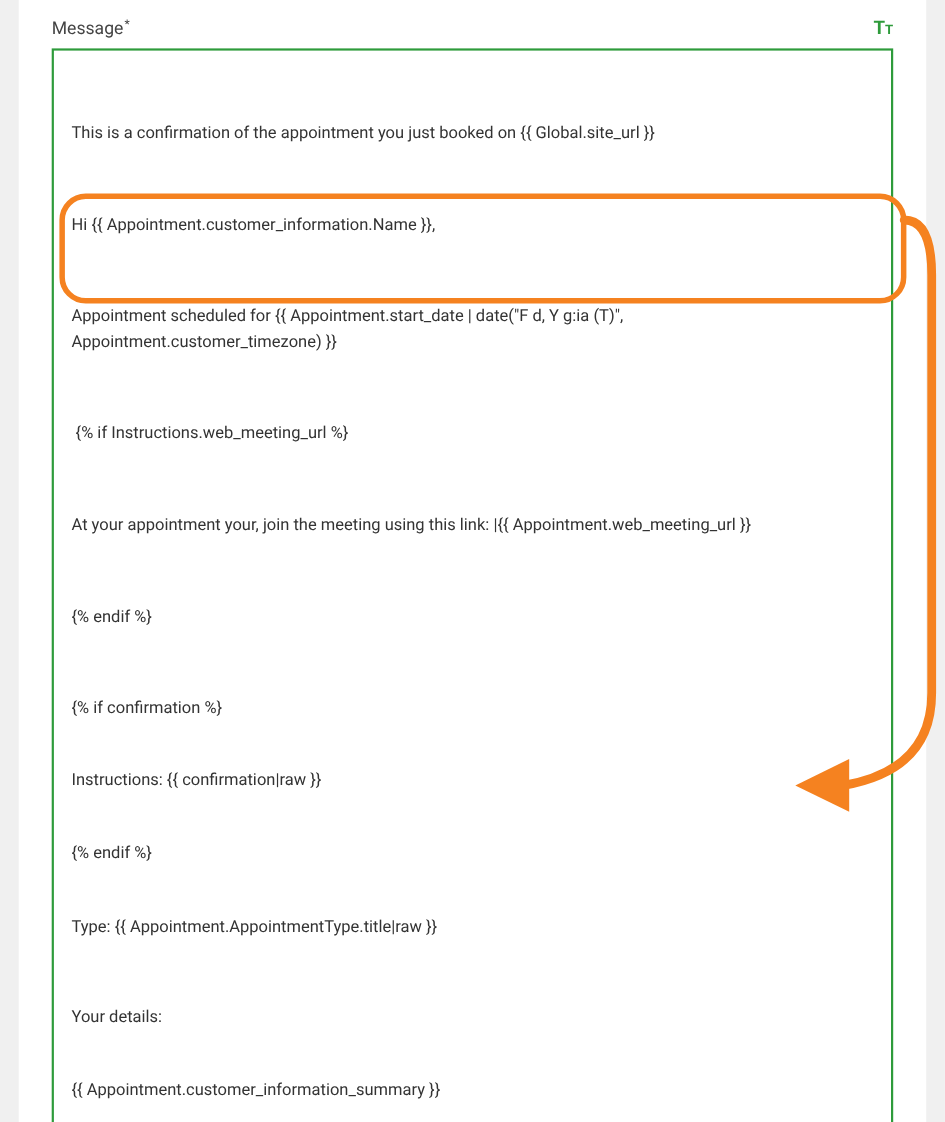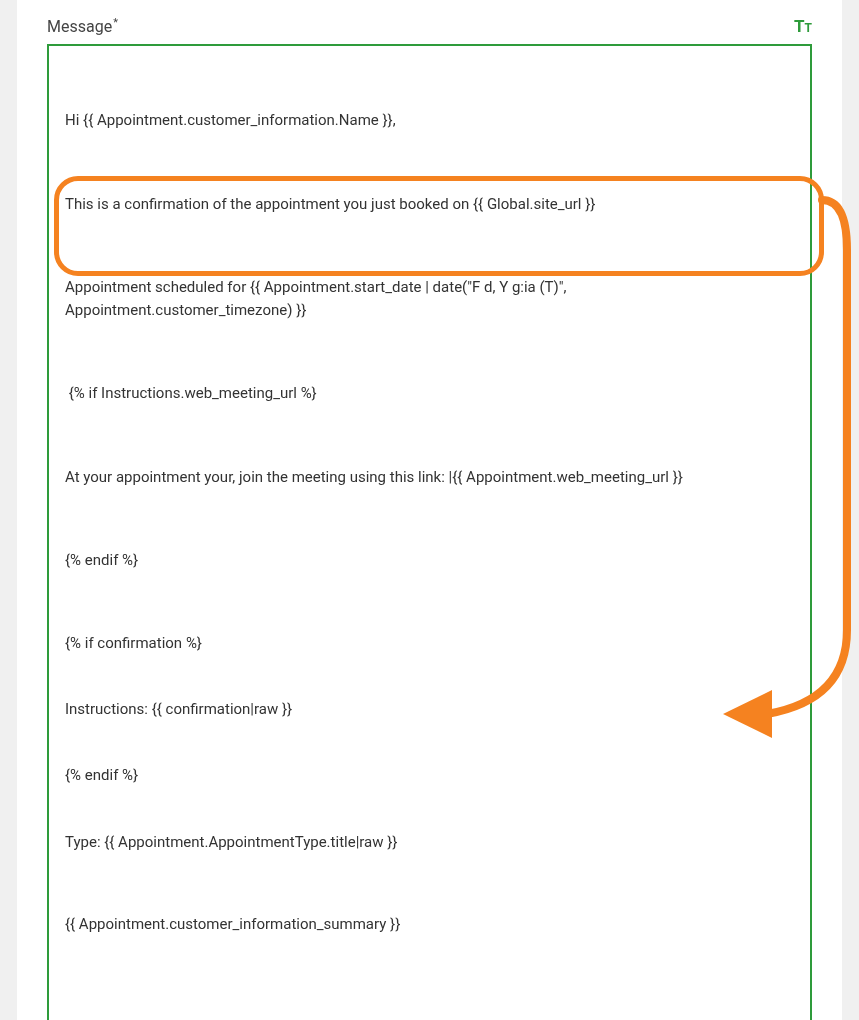--- a/index.html
+++ b/index.html
@@ -13,21 +13,21 @@
   .page {
     background: #fff;
     margin: 0 17px;
     padding: 16px 30px 30px 30px;
     min-height: 1020px;
     position: relative;
   }
   .field-header {
     display: flex;
     justify-content: space-between;
-    align-items: center;
+    align-items: flex-start;
     margin-bottom: 8px;
   }
   .field-label {
     font-size: 16px;
     color: #444;
     position: relative;
   }
   .field-label .asterisk {
     font-size: 11px;
     position: relative;
@@ -81,30 +81,31 @@
     <div class="field-label">
       <span>Message</span><span class="asterisk">*</span>
     </div>
     <div class="format-icon">
       <span class="big">T</span>
         <span class="small">T</span>
     </div>
   </div>
 
   <div class="message-box">
+    <p>This is a confirmation of the appointment you just booked on {{ Global.site_url }}</p>
     <p>Hi {{ Appointment.customer_information.Name }},</p>
-    <p>This is a confirmation of the appointment you just booked on {{ Global.site_url }}</p>
     <p>Appointment scheduled for {{ Appointment.start_date | date("F d, Y g:ia (T)", Appointment.customer_timezone) }}</p>
     <p> {% if Instructions.web_meeting_url %}</p>
     <p><span>At your appointment your, join the meeting using this link: </span><span>|</span><span>{{ Appointment.web_meeting_url }}</span></p>
     <p>{% endif %}</p>
     <p class="tight">{% if confirmation %}</p>
     <p class="tight">Instructions: {{ confirmation|raw }}</p>
     <p class="tight">{% endif %}</p>
     <p class="last">Type: {{ Appointment.AppointmentType.title|raw }}</p>
+    <p class="tight">Your details:</p>
     <p class="tight">{{ Appointment.customer_information_summary }}</p>
     
     
   </div>
 
   <div class="highlight-annotation" style="left:37px; top:176px; width:770px; height:100px;"></div>
 
   <svg class="arrow-annotation" width="140" height="560" style="left:700px; top:190px;">
     <path d="M 105 10 Q 130 10 130 60 L 130 440 Q 130 510 50 524" stroke="#f58220" stroke-width="8" fill="none" stroke-linecap="round"></path>
     <polygon points="6,524 55,500 55,548" fill="#f58220"></polygon>

